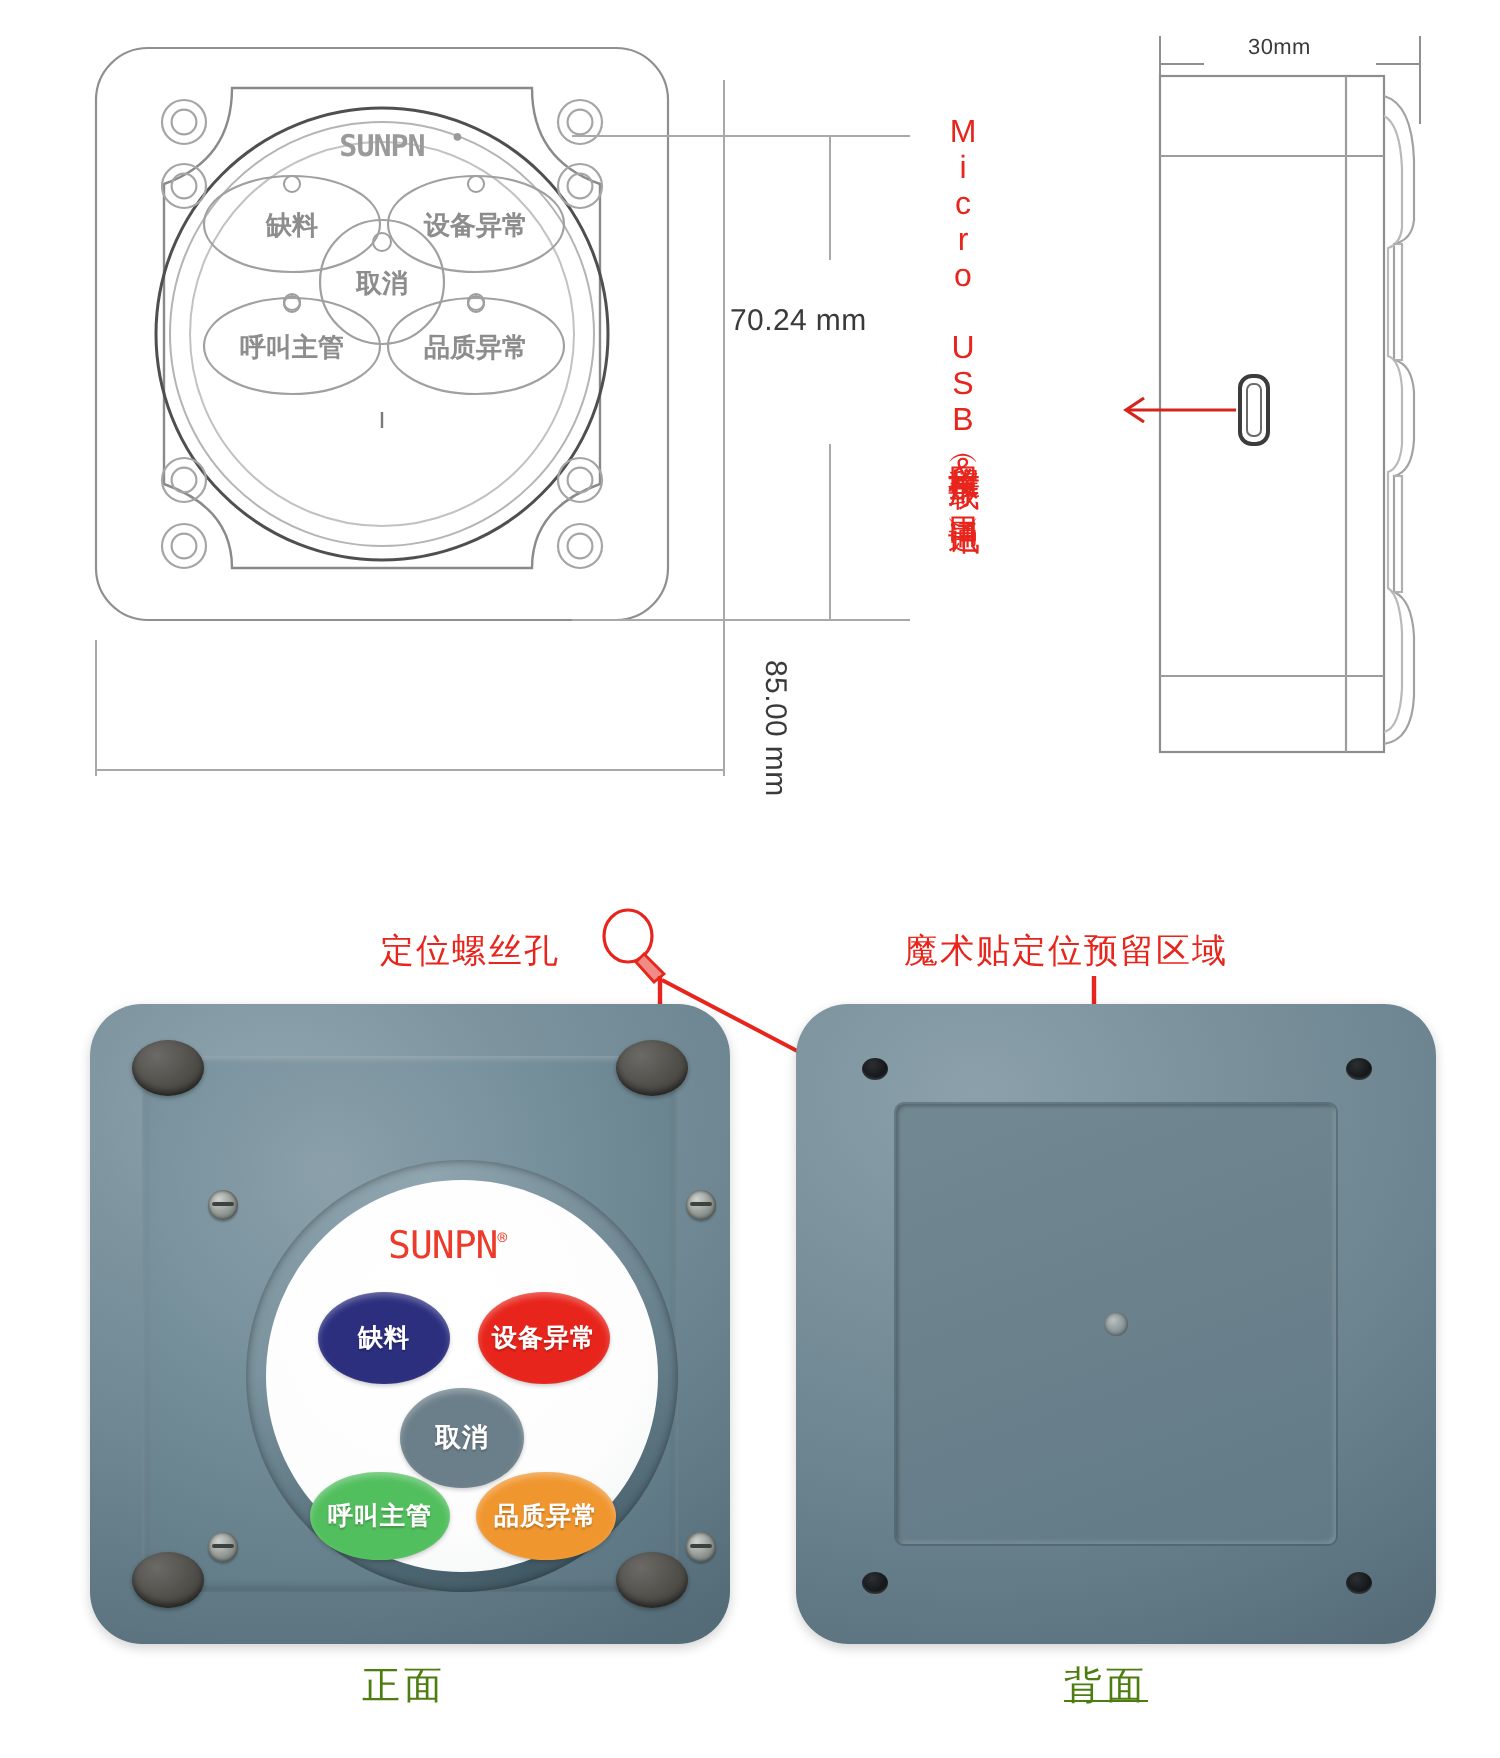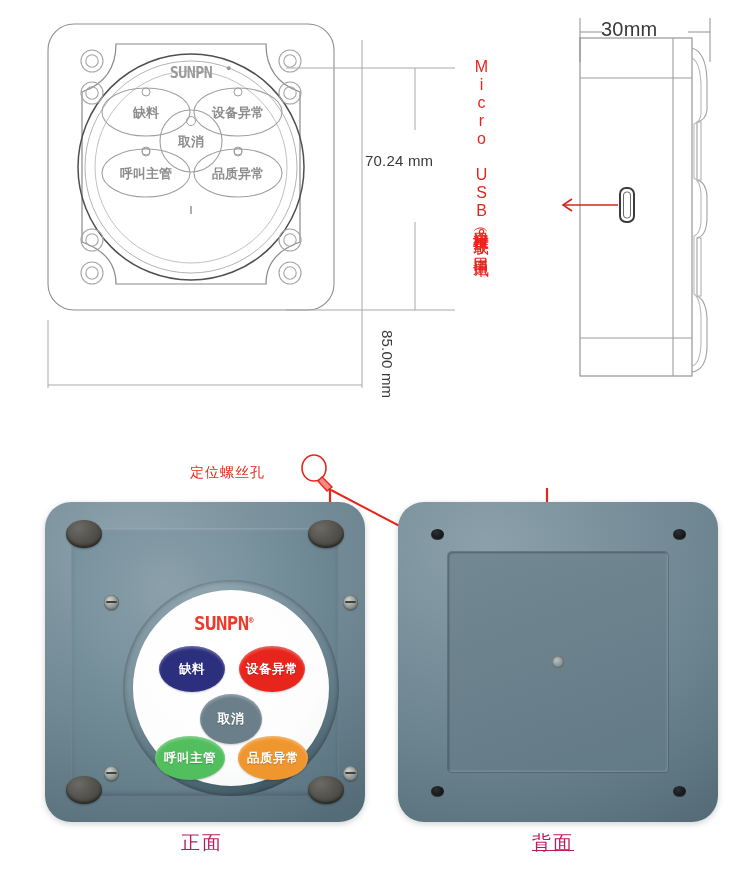--- a/index.html
+++ b/index.html
@@ -41,21 +41,21 @@
     font-size: 15px;
     letter-spacing: .2px;
     white-space: nowrap;
   }
   #dim-62 { left: 365px; top: 152px; }
   #dim-85 {
     left: 396px; top: 330px;
     transform: rotate(90deg);
     transform-origin: left top;
   }
-  #dim-30 { left: 601px; top: 18px; font-size: 20px; }
+  #dim-30 { left: 624px; top: 18px; font-size: 11px; }
 
   
   #side-drawing {
     position: absolute;
     left: 560px; top: 10px;
     width: 190px; height: 400px;
   }
 
   
   #usb-callout {
@@ -77,21 +77,21 @@
     position: absolute;
     left: 0; top: 440px;
     width: 750px; height: 439px;
     background: #ffffff;
   }
 
   
   .annot-label {
     position: absolute;
     color: #e8251c;
-    font-size: 14px;
+    font-size: 17px;
     letter-spacing: 1px;
     white-space: nowrap;
   }
   #label-screw { left: 190px; top: 24px; }
   #label-velcro { left: 452px; top: 24px; }
 
   
   #magnifier { position: absolute; left: 298px; top: 14px; }
 
   
@@ -138,21 +138,21 @@
     left: 10px; top: 10px;
     width: 196px; height: 196px;
     border-radius: 50%;
     background: radial-gradient(circle at 42% 34%, #ffffff 0%, #fdfdfd 62%, #eef1f2 100%);
   }
   
   .sunpn-logo {
     position: absolute;
     color: #ec3a2b;
     font-family: "DejaVu Sans Mono", "Liberation Mono", monospace;
-    font-weight: 700;
+    font-weight: 400;
     font-size: 19px;
     letter-spacing: -0.5px;
     white-space: nowrap;
   }
   .sunpn-logo .reg {
     font-size: 8px;
     vertical-align: super;
     line-height: 0;
   }
   #front-logo { left: 61px; top: 22px; }
@@ -249,21 +249,21 @@
     box-shadow: inset 0 -1px 1px rgba(255,255,255,.14);
   }
   #hole-tl { left: 33px;  top: 27px; }
   #hole-tr { left: 275px; top: 27px; }
   #hole-bl { left: 33px;  top: 284px; }
   #hole-br { left: 275px; top: 284px; }
 
   
   .caption {
     position: absolute;
-    color: #be185d;
+    color: #4d7c0f;
     font-size: 19px;
     letter-spacing: 2px;
     white-space: nowrap;
   }
   #caption-front { left: 181px; top: 390px; }
   #caption-back  { left: 532px; top: 390px; text-decoration: underline; }
 </style>
 </head>
 <body>
 
@@ -398,20 +398,21 @@
       <polyline points="12,189 3,195 12,201" fill="none"></polyline>
     </g>
   </svg>
 
   <div id="usb-callout" class="nosel">Micro USB接口（程序下载&amp;串口通讯）</div>
 </div>
 
 <div id="photo-section">
 
   <div class="annot-label nosel" id="label-screw">定位螺丝孔</div>
+  <div class="annot-label nosel" id="label-velcro">魔术贴定位预留区域</div>
 
   <svg id="magnifier" width="44" height="42" viewBox="0 0 44 42">
     <ellipse cx="16" cy="14" rx="12" ry="13" fill="none" stroke="#e8251c" stroke-width="1.6"></ellipse>
     <path d="M 24 23 L 34 33 L 29 37 L 20 27 Z" fill="#f08c86" stroke="#e8251c" stroke-width="1.4"></path>
   </svg>
 
   <svg id="leaders" viewBox="0 0 750 439">
 
     <g stroke="#e8251c" stroke-width="2.2" fill="#e8251c">
       <line x1="330" y1="48" x2="330" y2="100"></line>

